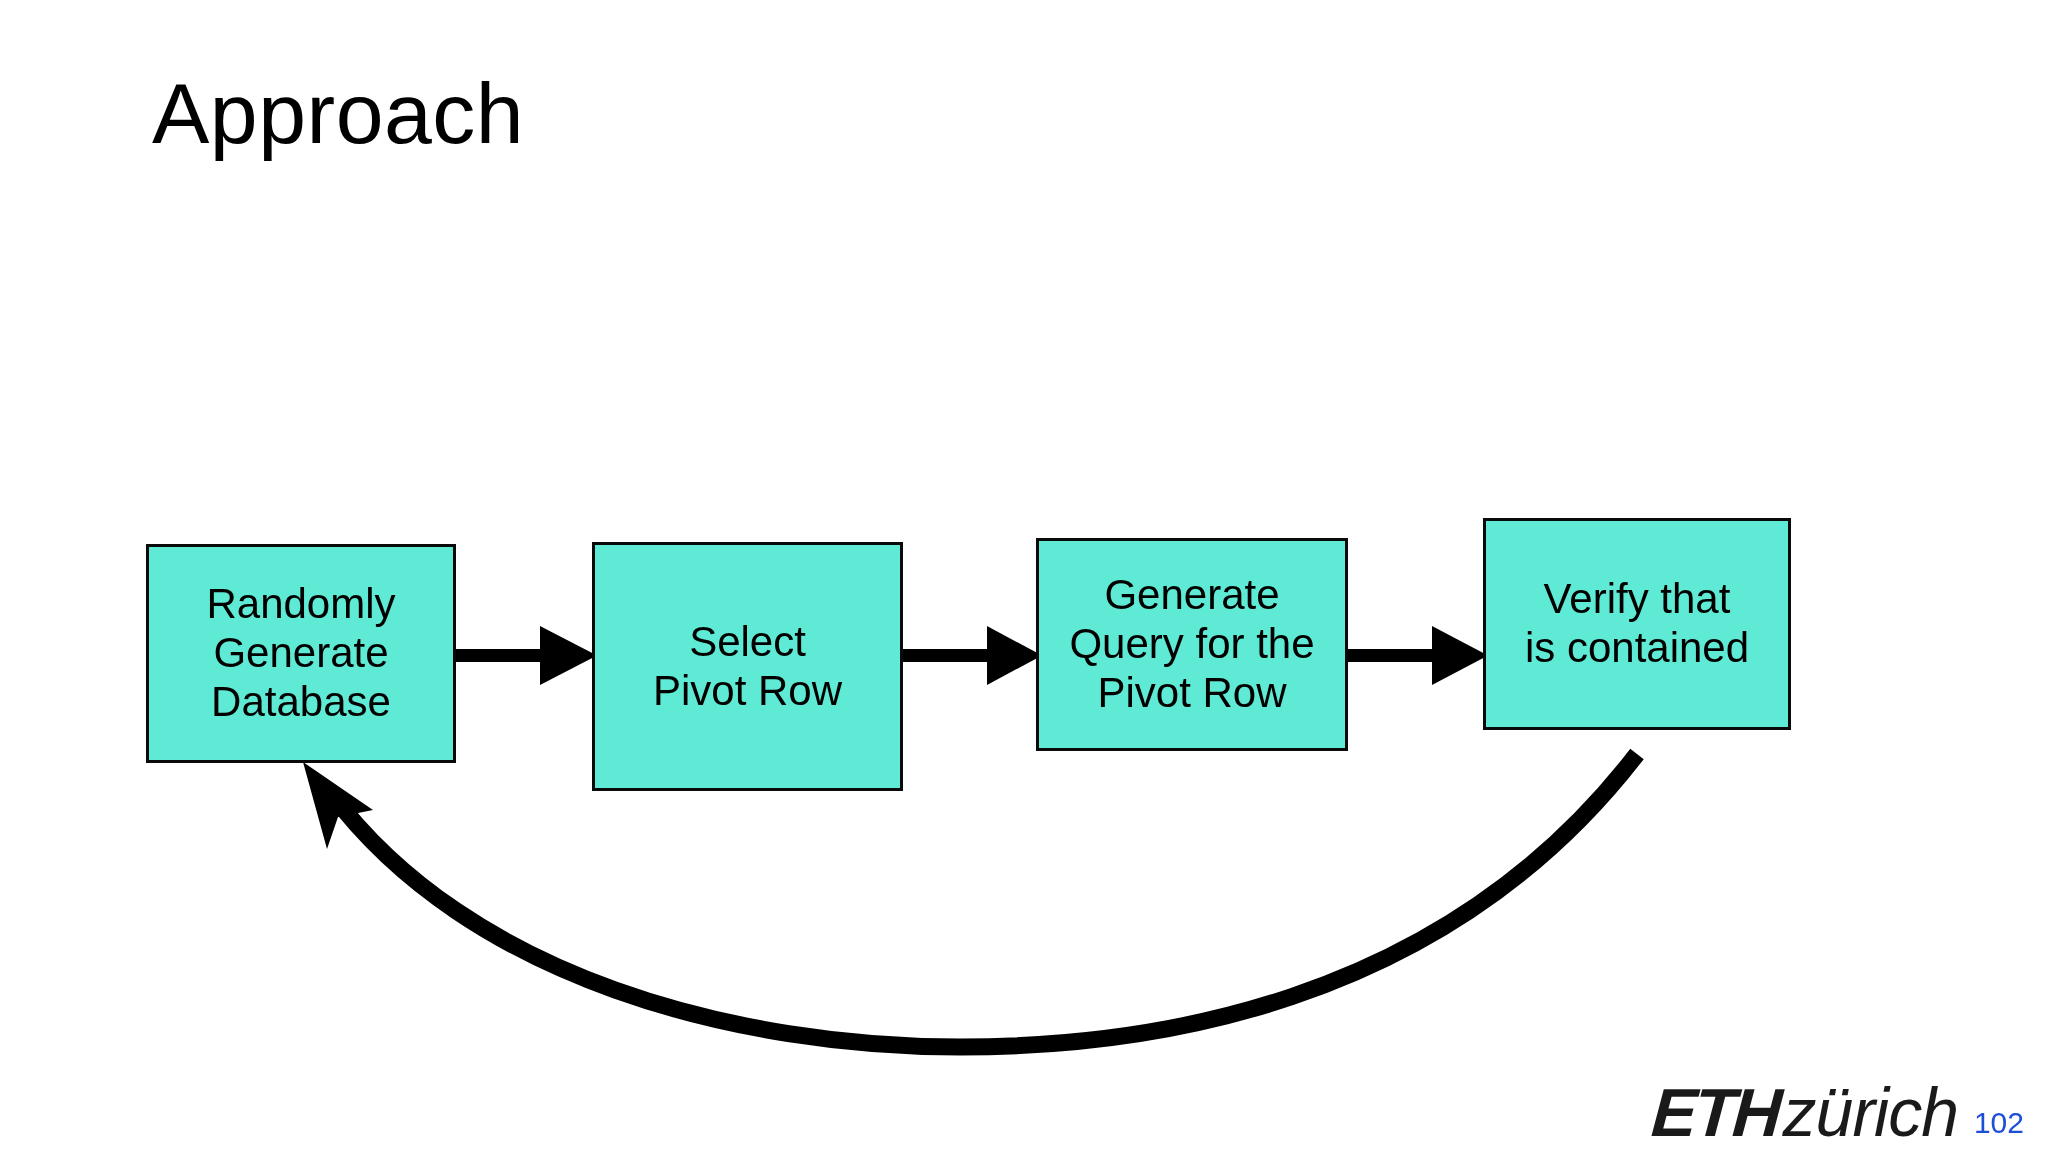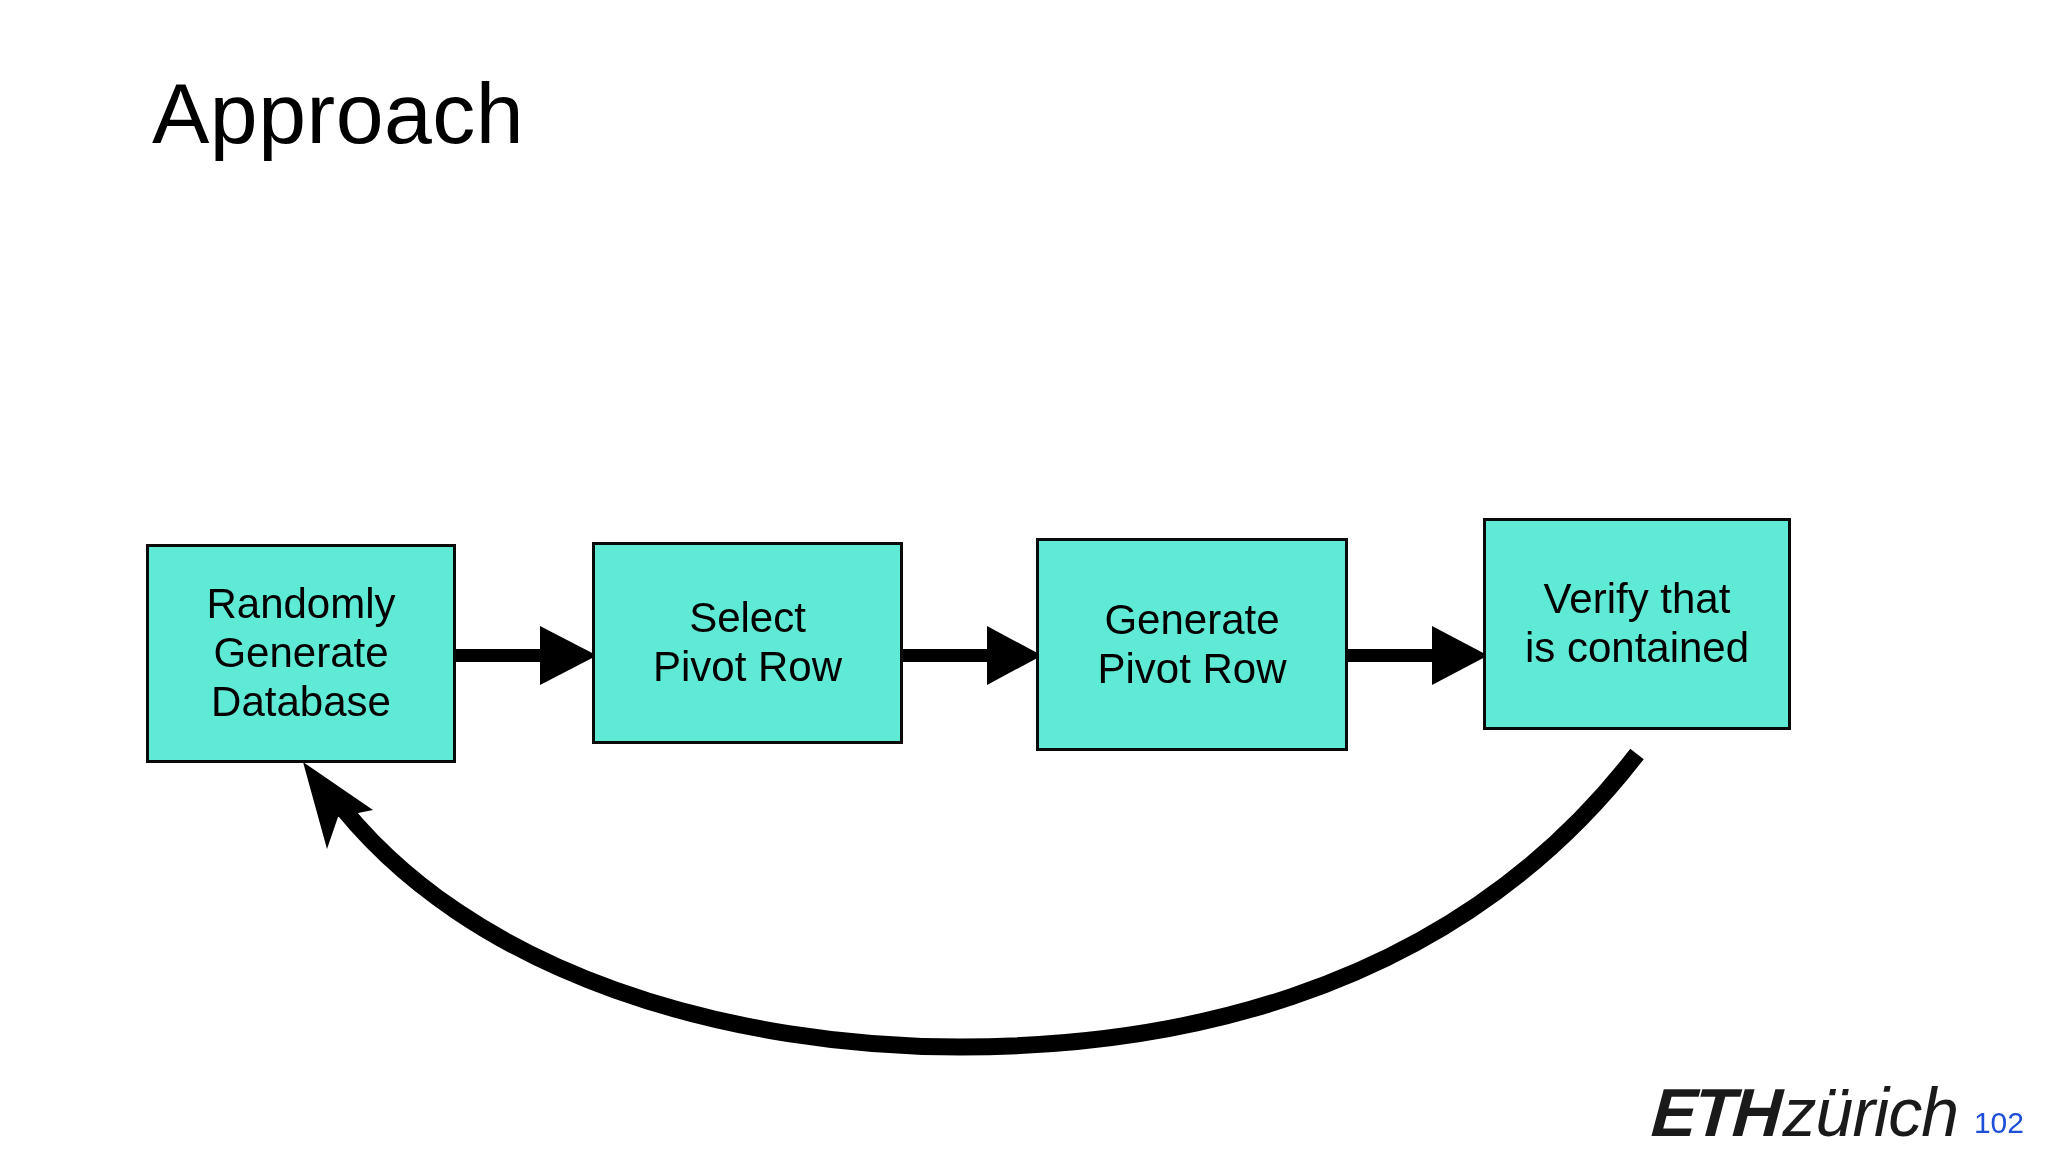--- a/index.html
+++ b/index.html
@@ -64,21 +64,21 @@
     line-height: 1.16;
     font-weight: 400;
     z-index: 2;
   }
   .flow-box .line {
     display: block;
     white-space: nowrap;
   }
 
   #flow-box-1 { left: 146px; top: 524px; width: 310px; height: 219px; }
-  #flow-box-2 { left: 592px; top: 522px; width: 311px; height: 202px; }
+  #flow-box-2 { left: 592px; top: 522px; width: 311px; height: 249px; }
   #flow-box-3 { left: 1036px; top: 518px; width: 312px; height: 213px; }
   #flow-box-4 { left: 1483px; top: 498px; width: 308px; height: 212px; }
 
   
   #footer {
     position: absolute;
     left: 0;
     bottom: 0;
     width: 2048px;
     height: 120px;
@@ -157,20 +157,21 @@
       <span class="line">Database</span>
     </div>
 
     <div class="flow-box" id="flow-box-2">
       <span class="line">Select</span>
       <span class="line">Pivot Row</span>
     </div>
 
     <div class="flow-box" id="flow-box-3">
       <span class="line">Generate</span>
+      <span class="line">Query for the</span>
       <span class="line">Pivot Row</span>
     </div>
 
     <div class="flow-box" id="flow-box-4">
       <span class="line">Verify that</span>
       <span class="line">is contained</span>
     </div>
 
   </div>
 

